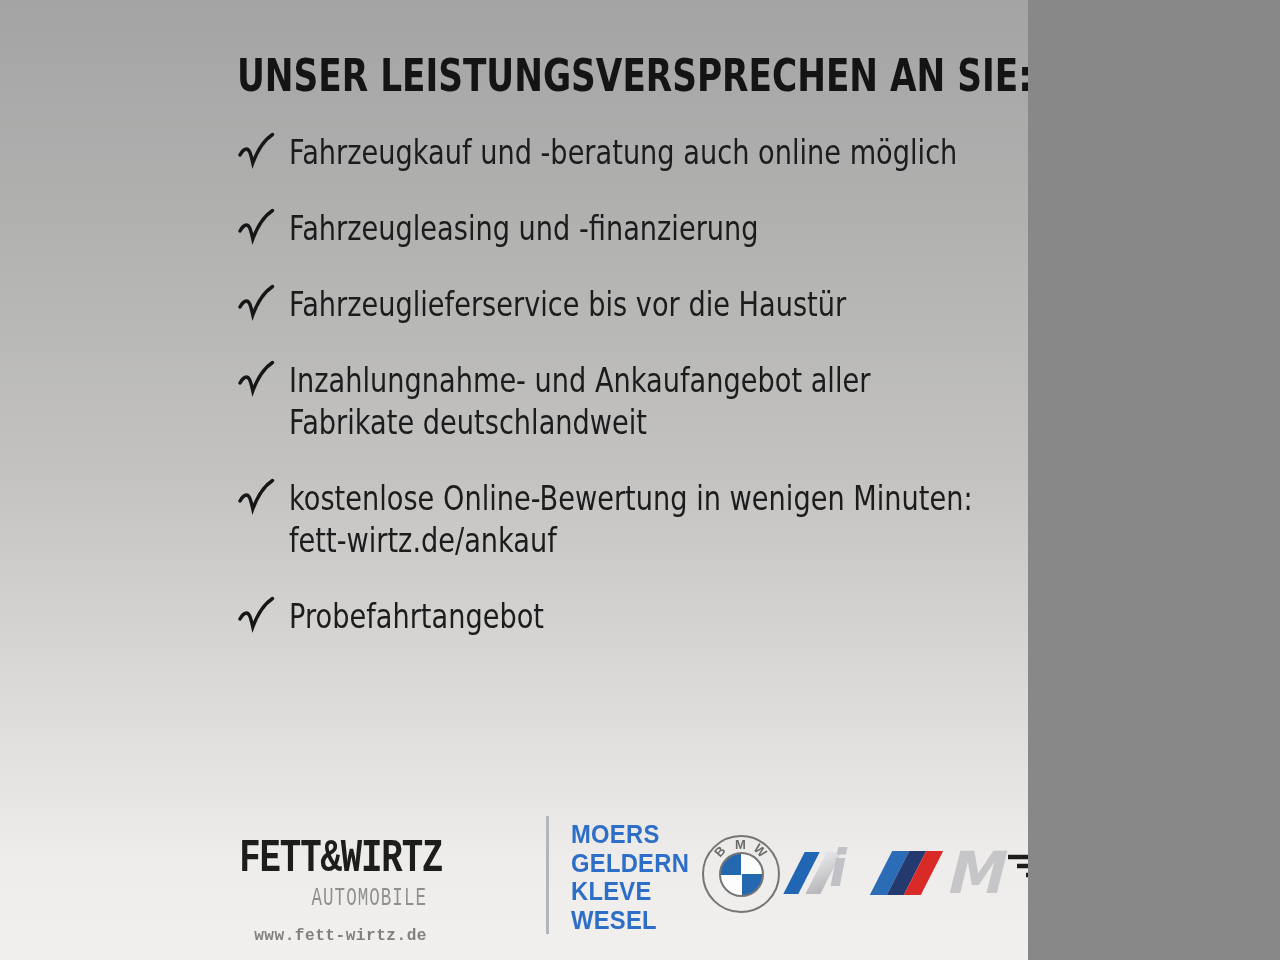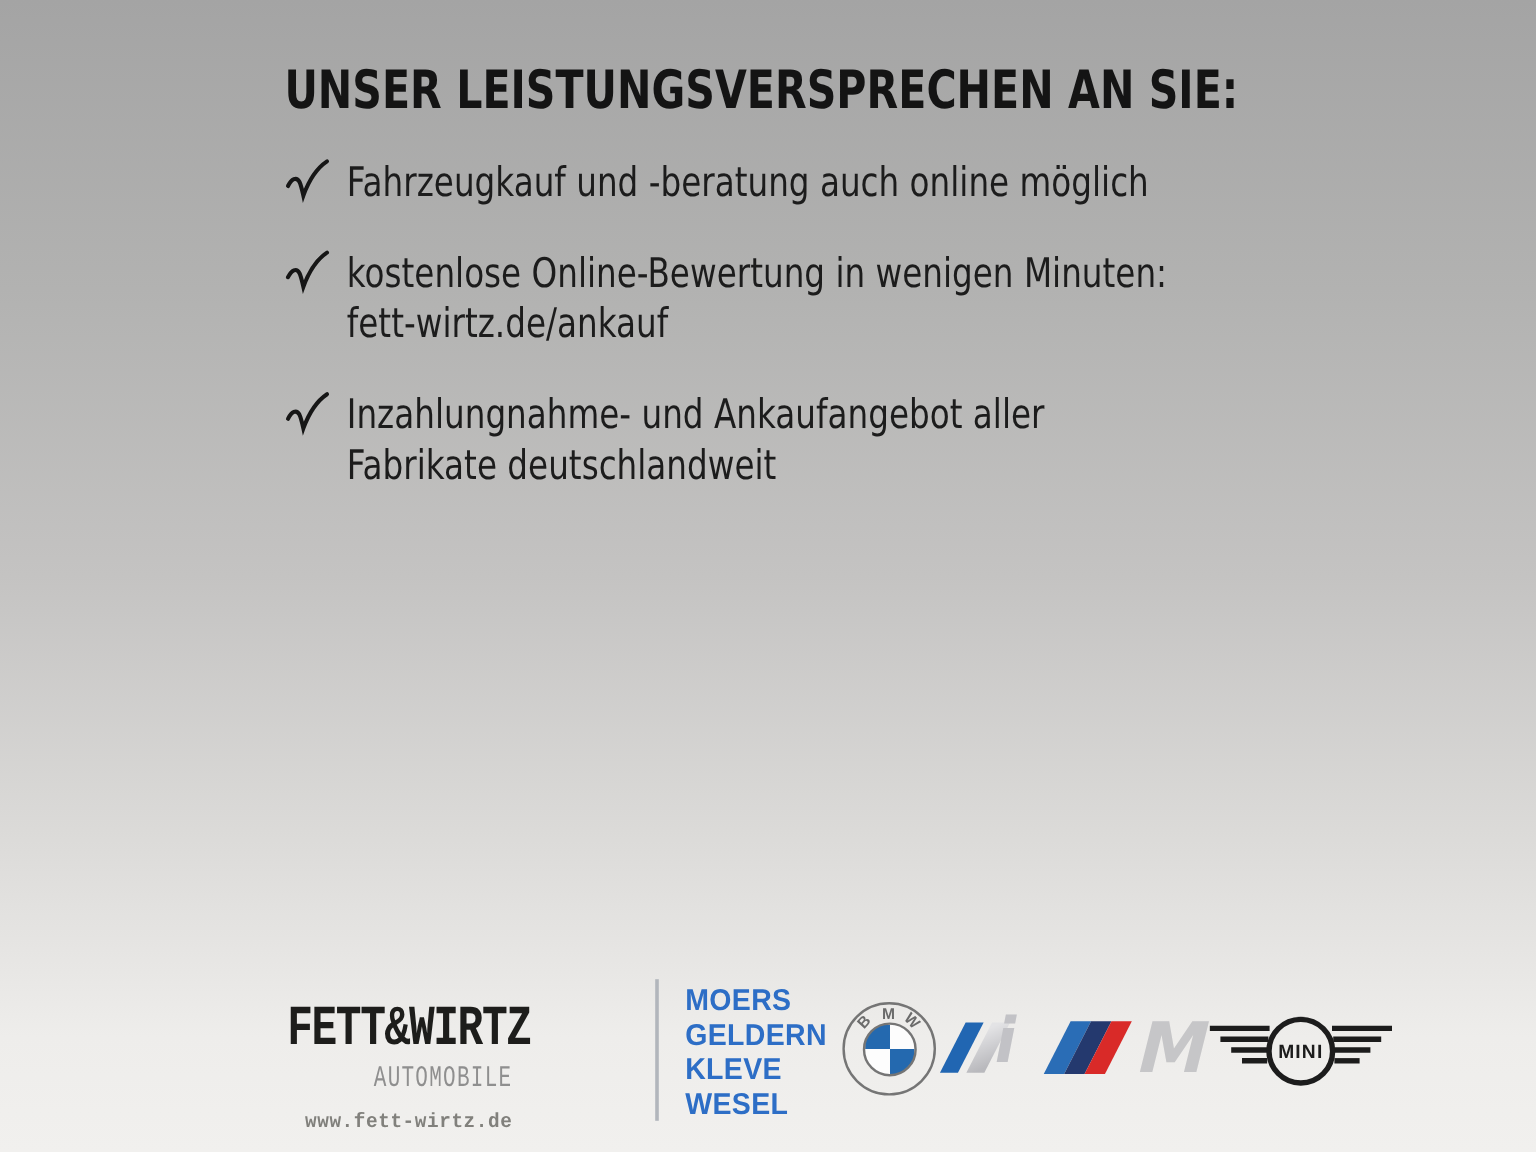--- a/index.html
+++ b/index.html
@@ -1,17 +1,17 @@
 <!DOCTYPE html>
 <html><head>
 <meta charset="utf-8">
 <style>
   html,body { margin:0; padding:0; background:#888; }
   .canvas {
-    position:relative; width:1280px; height:960px; overflow:hidden;
+    position:relative; width:1028px; height:960px; overflow:hidden;
     background:linear-gradient(180deg,#a4a4a4 0%,#b2b2b1 25%,#c4c3c2 50%,#dbdad8 72%,#eeedeb 90%,#f1f0ee 100%);
     font-family:"DejaVu Sans",sans-serif;
   }
   .title {
     position:absolute; left:237px; top:50px; margin:0;
     font-size:44px; font-weight:bold; color:#141414;
     white-space:nowrap; letter-spacing:0;
     transform:scaleX(0.78); transform-origin:left top;
   }
   .checklist { position:absolute; left:237px; top:131px; display:flex; flex-direction:column; gap:34px; }
@@ -65,44 +65,68 @@
   <div class="checklist">
   <div class="item">
     <svg class="check" viewBox="0 0 38 40">
       <path d="M3 23 C6 17 10 15 12.5 19.5 C13.8 22 14.8 26.5 15.8 31 C20.5 18 28 7.5 35.5 2.5" fill="none" stroke="#161616" stroke-width="3.4" stroke-linecap="round"></path>
     </svg>
     <div class="item-text">
           <div>Fahrzeugkauf und -beratung auch online möglich</div>
         </div>
   </div>
 
+  <div class="item">
+    <svg class="check" viewBox="0 0 38 40">
+      <path d="M3 23 C6 17 10 15 12.5 19.5 C13.8 22 14.8 26.5 15.8 31 C20.5 18 28 7.5 35.5 2.5" fill="none" stroke="#161616" stroke-width="3.4" stroke-linecap="round"></path>
+    </svg>
+    <div class="item-text">
+          <div>Fahrzeugleasing und -finanzierung</div>
+        </div>
+  </div>
+
+  <div class="item">
+    <svg class="check" viewBox="0 0 38 40">
+      <path d="M3 23 C6 17 10 15 12.5 19.5 C13.8 22 14.8 26.5 15.8 31 C20.5 18 28 7.5 35.5 2.5" fill="none" stroke="#161616" stroke-width="3.4" stroke-linecap="round"></path>
+    </svg>
+    <div class="item-text">
+          <div>Fahrzeuglieferservice bis vor die Haustür</div>
+        </div>
+  </div>
 
 
+  <div class="item">
+    <svg class="check" viewBox="0 0 38 40">
+      <path d="M3 23 C6 17 10 15 12.5 19.5 C13.8 22 14.8 26.5 15.8 31 C20.5 18 28 7.5 35.5 2.5" fill="none" stroke="#161616" stroke-width="3.4" stroke-linecap="round"></path>
+    </svg>
+    <div class="item-text">
+          <div>Inzahlungnahme- und Ankaufangebot aller</div>
+          <div>Fabrikate deutschlandweit</div>
+        </div>
+  </div>
 
   <div class="item">
     <svg class="check" viewBox="0 0 38 40">
       <path d="M3 23 C6 17 10 15 12.5 19.5 C13.8 22 14.8 26.5 15.8 31 C20.5 18 28 7.5 35.5 2.5" fill="none" stroke="#161616" stroke-width="3.4" stroke-linecap="round"></path>
     </svg>
     <div class="item-text">
           <div>kostenlose Online-Bewertung in wenigen Minuten:</div>
           <div>fett-wirtz.de/ankauf</div>
         </div>
   </div>
 
+
   <div class="item">
     <svg class="check" viewBox="0 0 38 40">
       <path d="M3 23 C6 17 10 15 12.5 19.5 C13.8 22 14.8 26.5 15.8 31 C20.5 18 28 7.5 35.5 2.5" fill="none" stroke="#161616" stroke-width="3.4" stroke-linecap="round"></path>
     </svg>
     <div class="item-text">
-          <div>Inzahlungnahme- und Ankaufangebot aller</div>
-          <div>Fabrikate deutschlandweit</div>
+          <div>Probefahrtangebot</div>
         </div>
   </div>
-
-
 </div>
 
   <div class="dealer">
     <div class="dealer-name">FETT&amp;WIRTZ</div>
     <div class="dealer-sub">AUTOMOBILE</div>
     <div class="dealer-url">www.fett-wirtz.de</div>
   </div>
 
   <div class="divider"></div>
 

